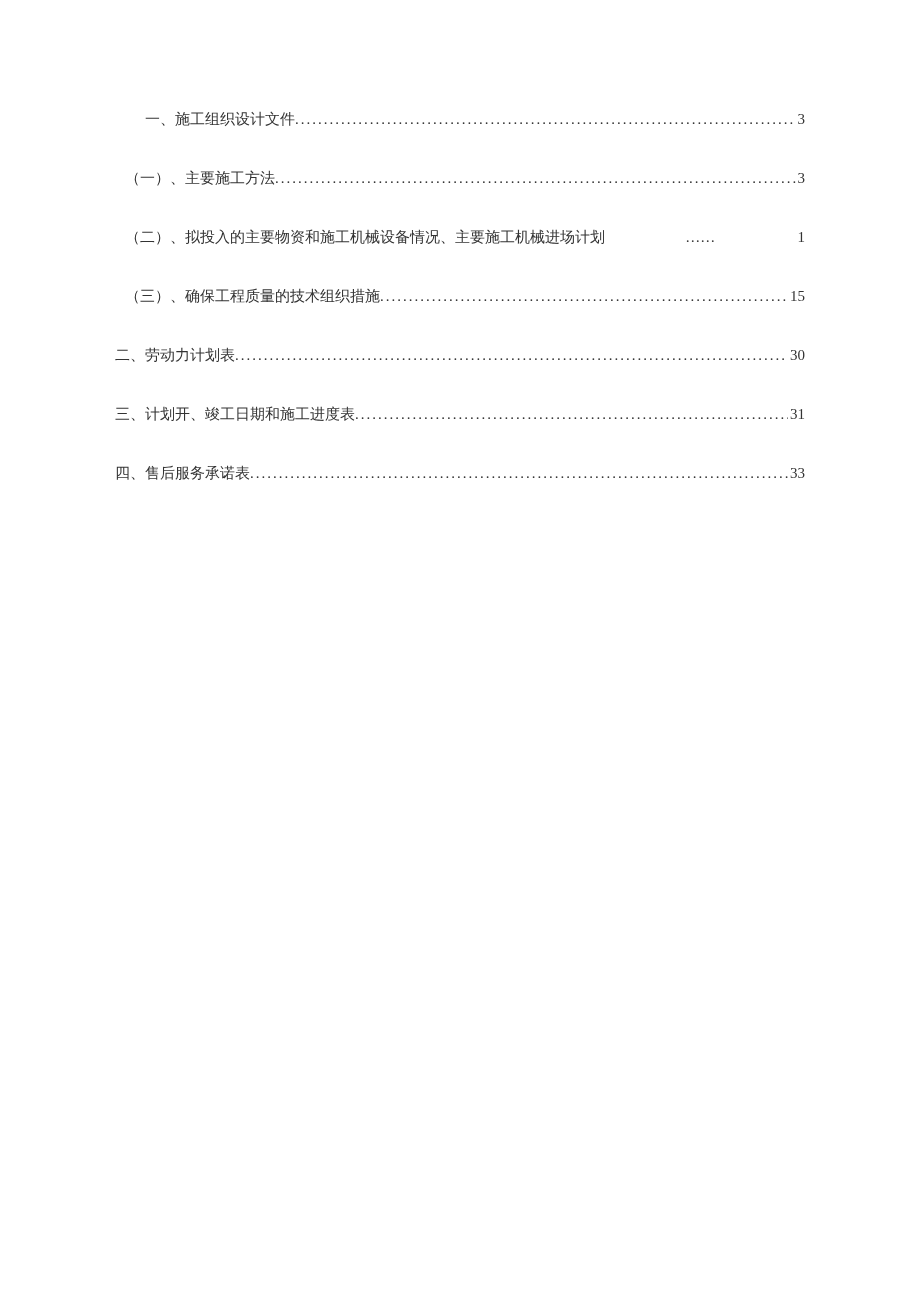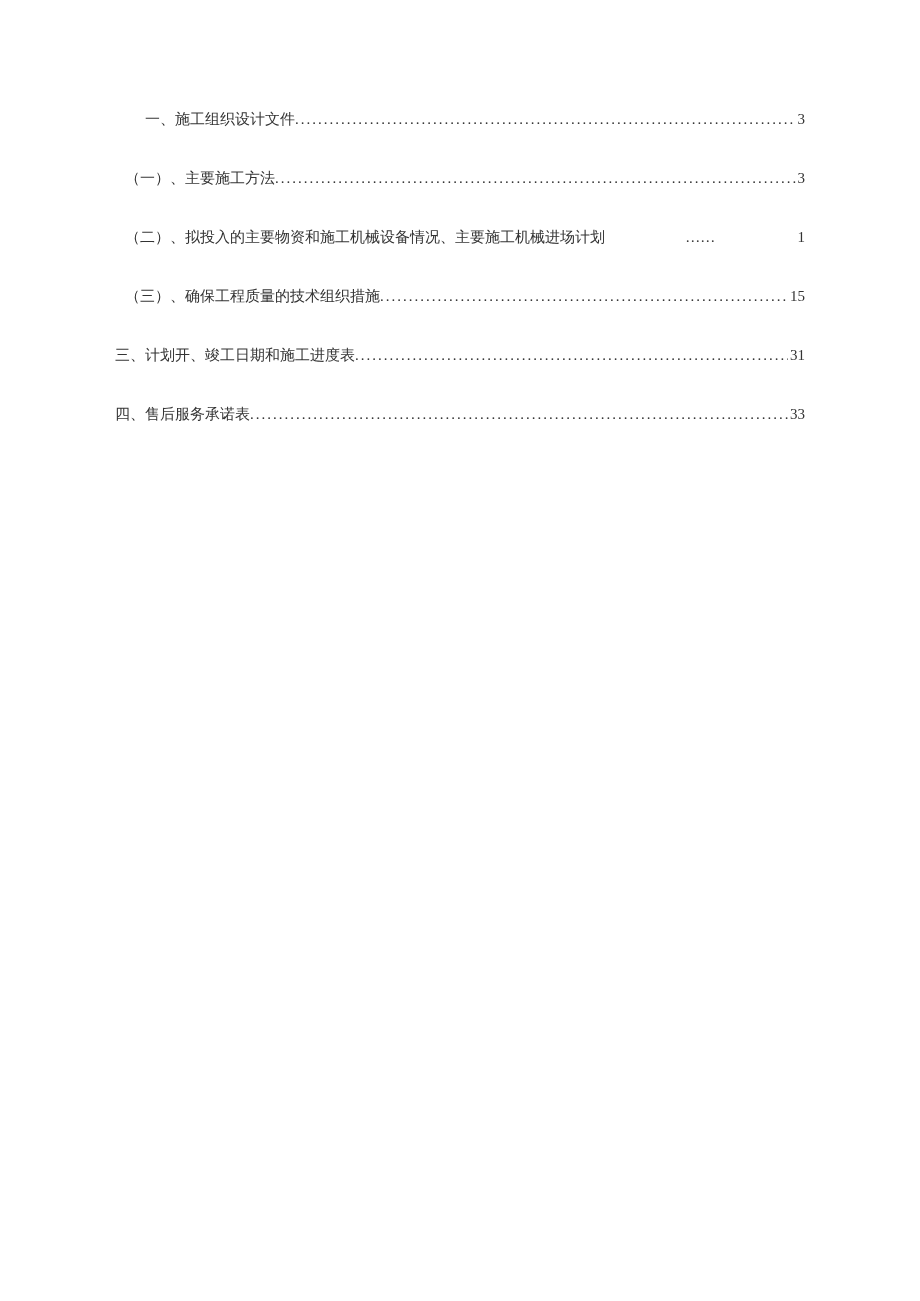--- a/index.html
+++ b/index.html
@@ -81,20 +81,25 @@
 
   <div class="toc-line indent-0-5">
     <span class="toc-title">（三）、确保工程质量的技术组织措施</span>
     <span class="toc-leader"></span>
     <span class="toc-page">15</span>
   </div>
 
 
 
 
+  <div class="toc-line">
+    <span class="toc-title">二、劳动力计划表</span>
+    <span class="toc-leader"></span>
+    <span class="toc-page">30</span>
+  </div>
 
   <div class="toc-line">
     <span class="toc-title">三、计划开、竣工日期和施工进度表</span>
     <span class="toc-leader"></span>
     <span class="toc-page">31</span>
   </div>
 
   <div class="toc-line">
     <span class="toc-title">四、售后服务承诺表</span>
     <span class="toc-leader"></span>

